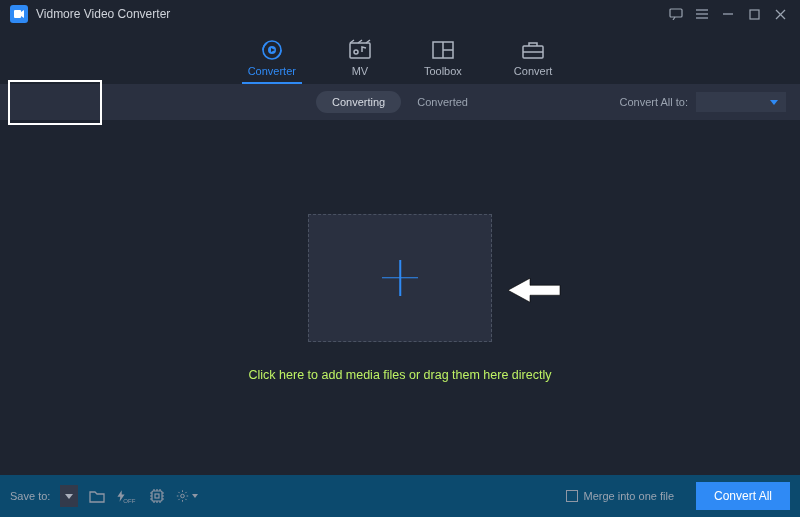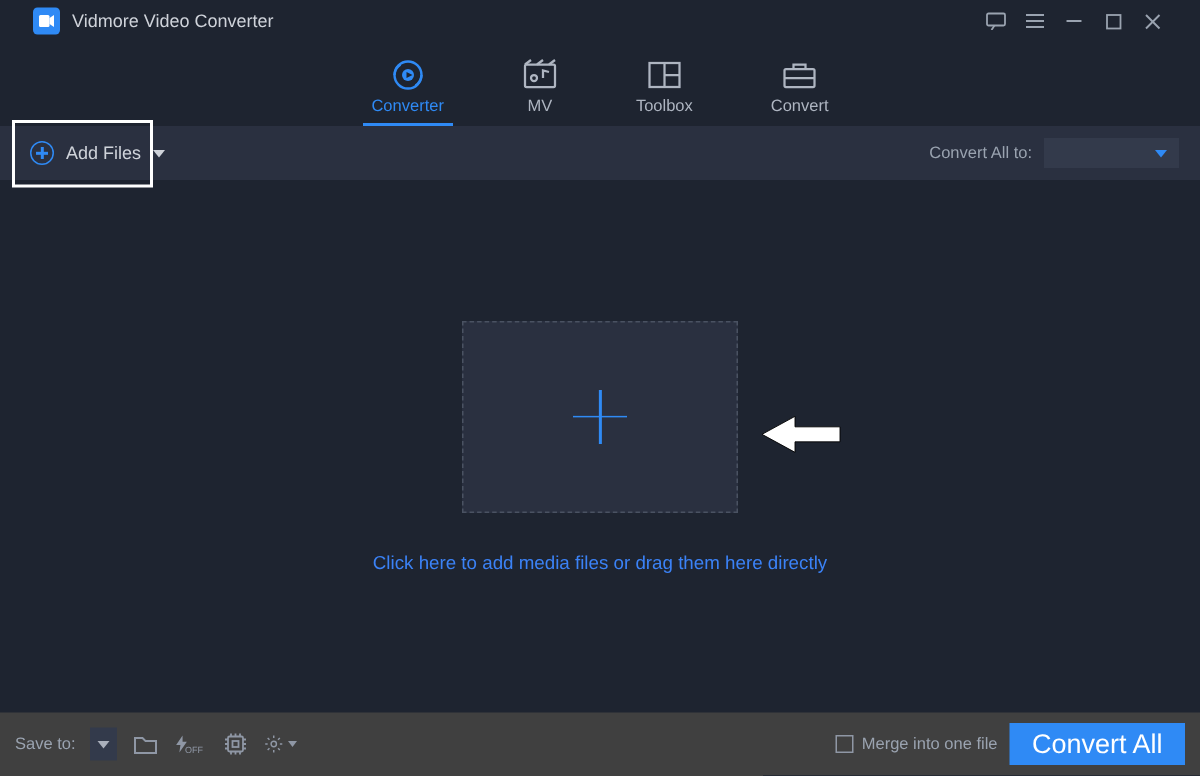--- a/index.html
+++ b/index.html
@@ -1,19 +1,19 @@
 <!DOCTYPE html>
 <html><head>
 <meta charset="utf-8">
 <style>
   * { margin: 0; padding: 0; box-sizing: border-box; font-family: "Segoe UI", Arial, sans-serif; }
   body { width: 800px; height: 517px; background: #1e2430; color: #b8bfc9; overflow: hidden; position: relative; }
 
   
-  .titlebar { height: 28px; display: flex; align-items: center; padding: 0 22px; font-size: 12px; color: #cfd3da; }
+  .titlebar { height: 28px; display: flex; align-items: center; padding: 0 10px; font-size: 12px; color: #cfd3da; }
   .logo { width: 18px; height: 18px; background: #2f8af5; border-radius: 3px; display: flex; align-items: center; justify-content: center; margin-right: 8px; }
   .titlebar .spacer { flex: 1; }
   .win-btn { width: 20px; height: 20px; display: flex; align-items: center; justify-content: center; margin-left: 6px; color: #9aa3b0; cursor: pointer; }
 
   
   .nav { height: 56px; display: flex; align-items: flex-end; justify-content: center; gap: 52px; border-bottom: 1px solid rgba(0,0,0,0); }
   .nav-item { display: flex; flex-direction: column; align-items: center; gap: 4px; font-size: 11px; color: #aeb5c1; padding-bottom: 6px; cursor: pointer; position: relative; }
   .nav-item.active { color: #2f8af5; }
   .nav-item.active::after { content: ""; position: absolute; bottom: -1px; left: -6px; right: -6px; height: 2px; background: #2f8af5; }
   .nav-icon { width: 24px; height: 22px; display: flex; align-items: center; justify-content: center; }
@@ -36,37 +36,37 @@
   .format-select { width: 90px; height: 20px; background: #333a4b; display: flex; align-items: center; justify-content: flex-end; padding: 0 8px; cursor: pointer; }
   .format-select .fcaret { width: 0; height: 0; border-left: 4px solid transparent; border-right: 4px solid transparent; border-top: 5px solid #2f8af5; }
 
   
   .main { height: 355px; display: flex; flex-direction: column; align-items: center; justify-content: center; position: relative; }
   .dropzone { width: 184px; height: 128px; border: 1px dashed #4a5262; background: #2a3040; display: flex; align-items: center; justify-content: center; cursor: pointer; }
   .dropzone .big-plus { position: relative; width: 36px; height: 36px; }
   .dropzone .big-plus::before, .dropzone .big-plus::after { content: ""; position: absolute; background: #2f8af5; top:50%; left:50%; transform: translate(-50%,-50%); }
   .dropzone .big-plus::before { width: 36px; height: 1.5px; }
   .dropzone .big-plus::after { width: 1.5px; height: 36px; }
-  .drop-hint { margin-top: 26px; font-size: 12.5px; color: #3b82f6; }
+  .drop-hint { margin-top: 26px; font-size: 12.5px; color: #bef264; }
 
   .arrow-annot { position: absolute; left: 506px; top: 50%; transform: translateY(-68%); }
 
   
-  .bottombar { position: absolute; bottom: 0; left: 0; right: 0; height: 42px; background: #404040; display: flex; align-items: center; padding: 0 10px; gap: 8px; font-size: 11px; }
+  .bottombar { position: absolute; bottom: 0; left: 0; right: 0; height: 42px; background: #0c4a6e; display: flex; align-items: center; padding: 0 10px; gap: 8px; font-size: 11px; }
   .save-label { color: #9aa3b0; margin-right: 2px; }
   .save-path { width: 238px; height: 22px; background: #333a4b; color: #aab0bc; display: flex; align-items: center; padding: 0 8px; font-size: 10.5px; overflow: hidden; white-space: nowrap; }
   .path-caret { width: 18px; height: 22px; background: #333a4b; display:flex; align-items:center; justify-content:center; cursor:pointer; }
   .path-caret .pc { width:0;height:0;border-left:4px solid transparent;border-right:4px solid transparent;border-top:5px solid #aab0bc; }
   .tool-icon { width: 22px; height: 22px; display:flex; align-items:center; justify-content:center; cursor:pointer; color:#8f97a5; }
   .gear-wrap { position: relative; display:flex; align-items:center; }
   .gear-caret { width:0;height:0;border-left:3px solid transparent;border-right:3px solid transparent;border-top:4px solid #8f97a5; margin-left:3px; }
   .bottom-spacer { flex:1; }
   .merge { display:flex; align-items:center; gap:6px; color:#9aa3b0; cursor:pointer;justify-content:center; }
   .merge-box { width:12px; height:12px; border:1.2px solid #8f97a5; }
-  .convert-btn { width: 117px; height: 28px; background: #2f8af5; color: #fff; display:flex; align-items:center; justify-content:center; font-size:18px; cursor:pointer; }
+  .convert-btn { width: 94px; height: 28px; background: #2f8af5; color: #fff; display:flex; align-items:center; justify-content:center; font-size:12px; cursor:pointer; margin-left: 14px; }
 </style>
 </head>
 <body>
 
 <div class="titlebar">
   <div class="logo">
     <svg width="12" height="12" viewBox="0 0 12 12">
         <rect x="1" y="2" width="7" height="8" rx="1" fill="#fff"></rect>
         <path d="M8 4 L11 2 L11 10 L8 8 Z" fill="#fff"></path>
       </svg>
@@ -144,26 +144,23 @@
           <rect x="2" y="6" width="20" height="12" rx="1"></rect>
           <path d="M8 6 L8 3 L16 3 L16 6"></path>
           <line x1="2" y1="12" x2="22" y2="12"></line>
         </svg>
     </div>
     <span>Convert</span>
   </div>
 </div>
 
 <div class="subbar">
-  <div class="add-files">
-    <div class="plus-circ"></div>
-    <span>Add Files</span>
-    <div class="caret"></div>
-  </div>
   <div class="subtabs">
+    <div class="subtab active">Converting</div>
+    <div class="subtab">Converted</div>
   </div>
   <div class="convert-all">
     <span>Convert All to:</span>
     <div class="format-select">
       <div class="fcaret"></div>
     </div>
   </div>
 </div>
 
 <div class="highlight-box"></div>

